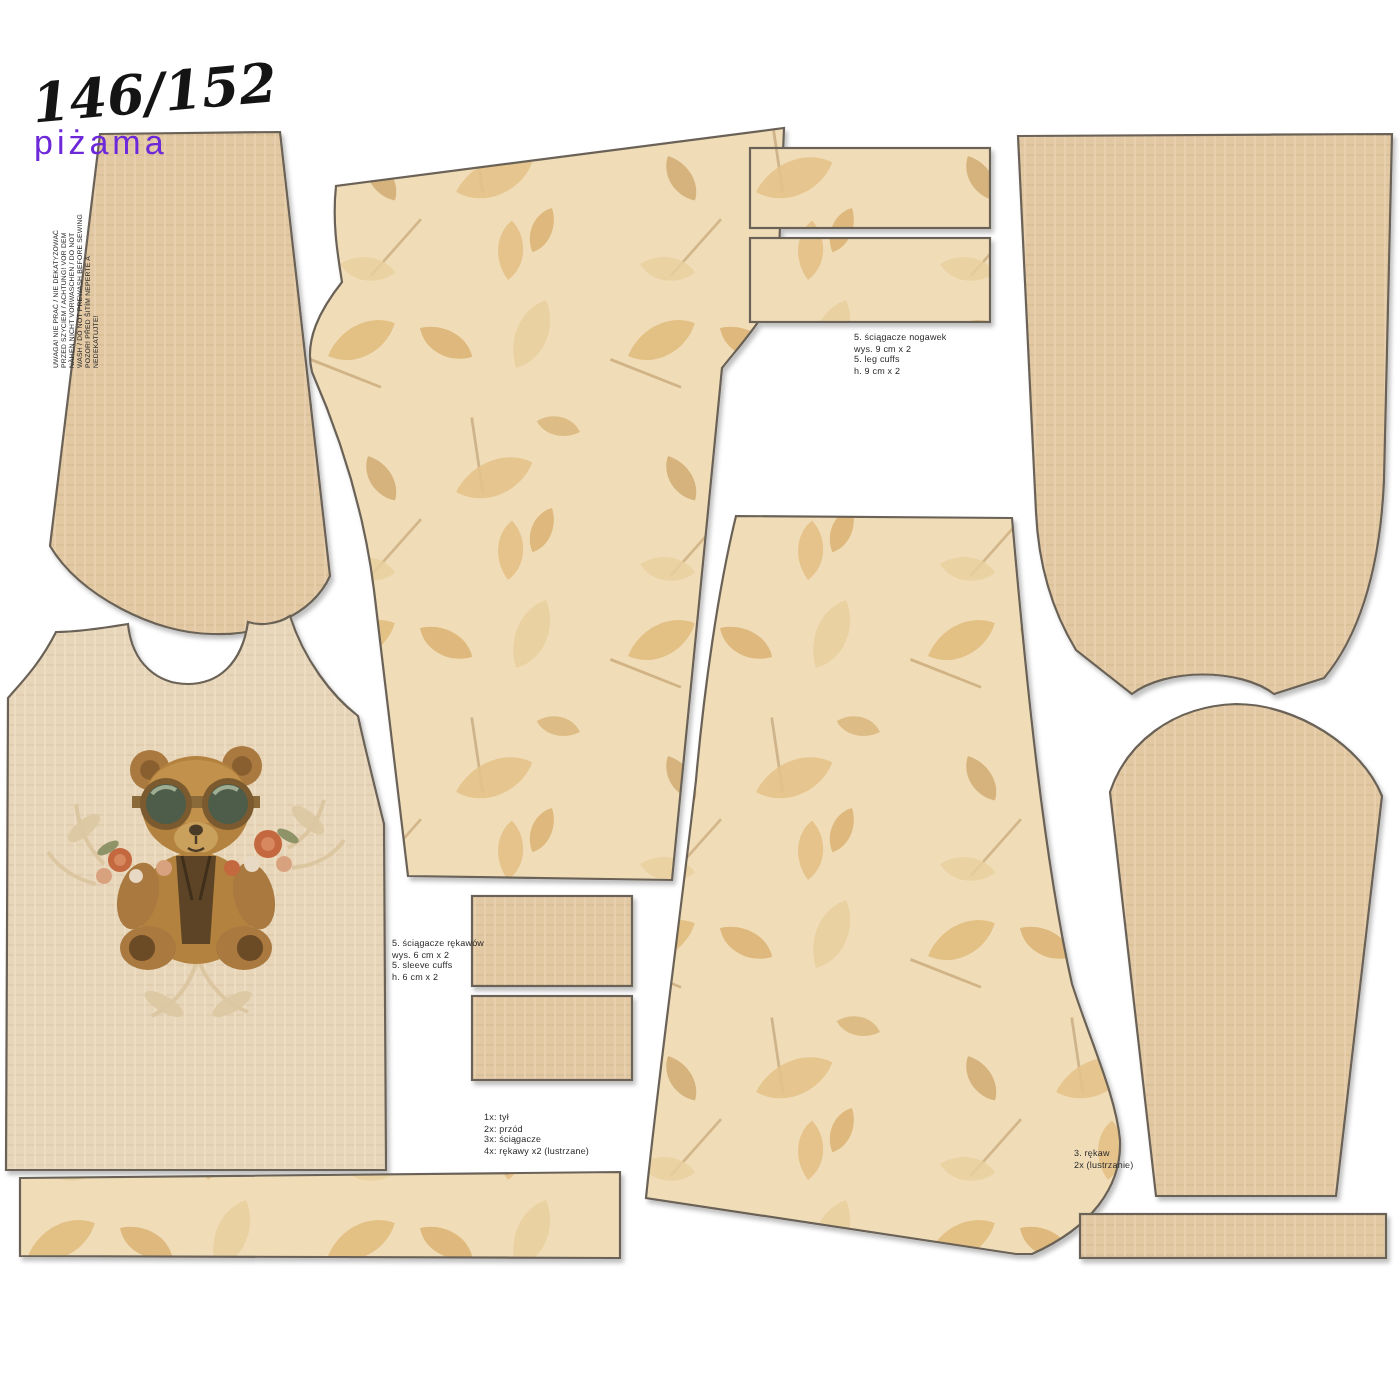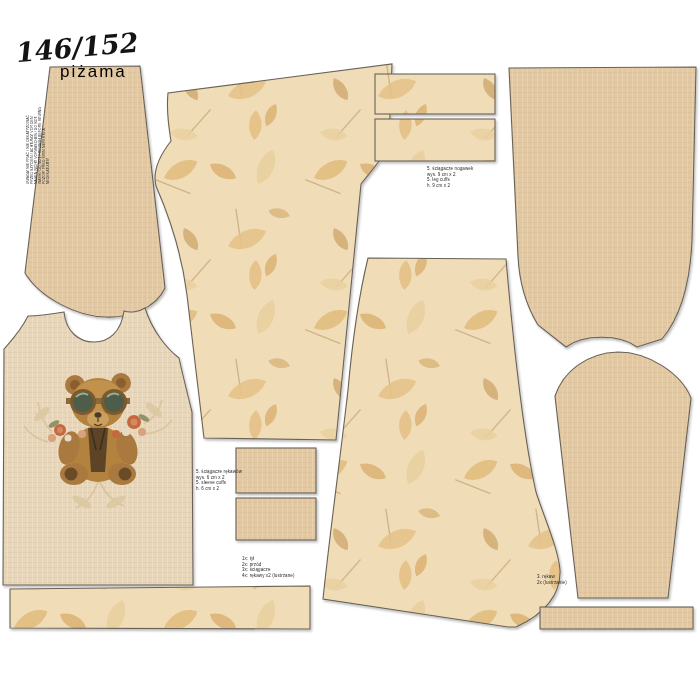--- a/index.html
+++ b/index.html
@@ -1,22 +1,22 @@
 <!DOCTYPE html>
 <html><head>
 <meta charset="utf-8">
 <style>
   html,body{margin:0;padding:0;background:#ffffff;}
   #panel{position:relative;width:700px;height:700px;background:#ffffff;overflow:hidden;
          font-family:"Liberation Sans",sans-serif;}
   .size-label{position:absolute;left:16px;top:34px;width:120px;color:#141414;
     font-family:"DejaVu Serif",serif;font-style:italic;font-weight:bold;
     font-size:27px;line-height:27px;transform:rotate(-5deg);letter-spacing:0px;}
-  .garment-label{position:absolute;left:17px;top:62px;width:120px;color:#000000;
-    font-size:17px;letter-spacing:2px;font-weight:400;margin-left:43px;}
+  .garment-label{position:absolute;left:17px;top:62px;width:120px;color:#6d28d9;
+    font-size:17px;letter-spacing:2px;font-weight:400;}
   .care-text{position:absolute;left:27px;top:184px;width:92px;color:#2a2a2a;
     font-size:3.4px;line-height:3.9px;white-space:pre-line;
     transform:rotate(-90deg);transform-origin:0 0;letter-spacing:0.1px;}
   .tiny-label{position:absolute;color:#2a2a2a;font-size:4.5px;line-height:5.6px;
     white-space:pre-line;letter-spacing:0.1px;}
   #label-leg-cuffs{left:427px;top:166px;width:70px;}
   #label-sleeve-cuffs{left:196px;top:469px;width:62px;}
   #label-legend{left:242px;top:556px;width:80px;}
   #label-sleeve-note{left:537px;top:574px;width:45px;}
   svg{position:absolute;left:0;top:0;}

